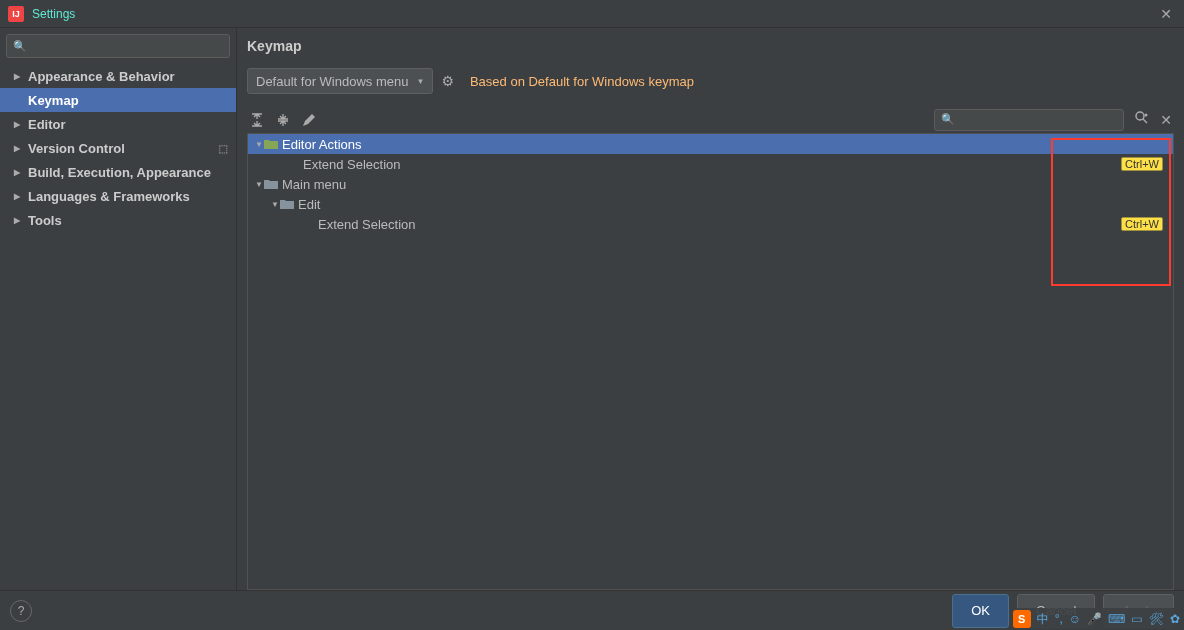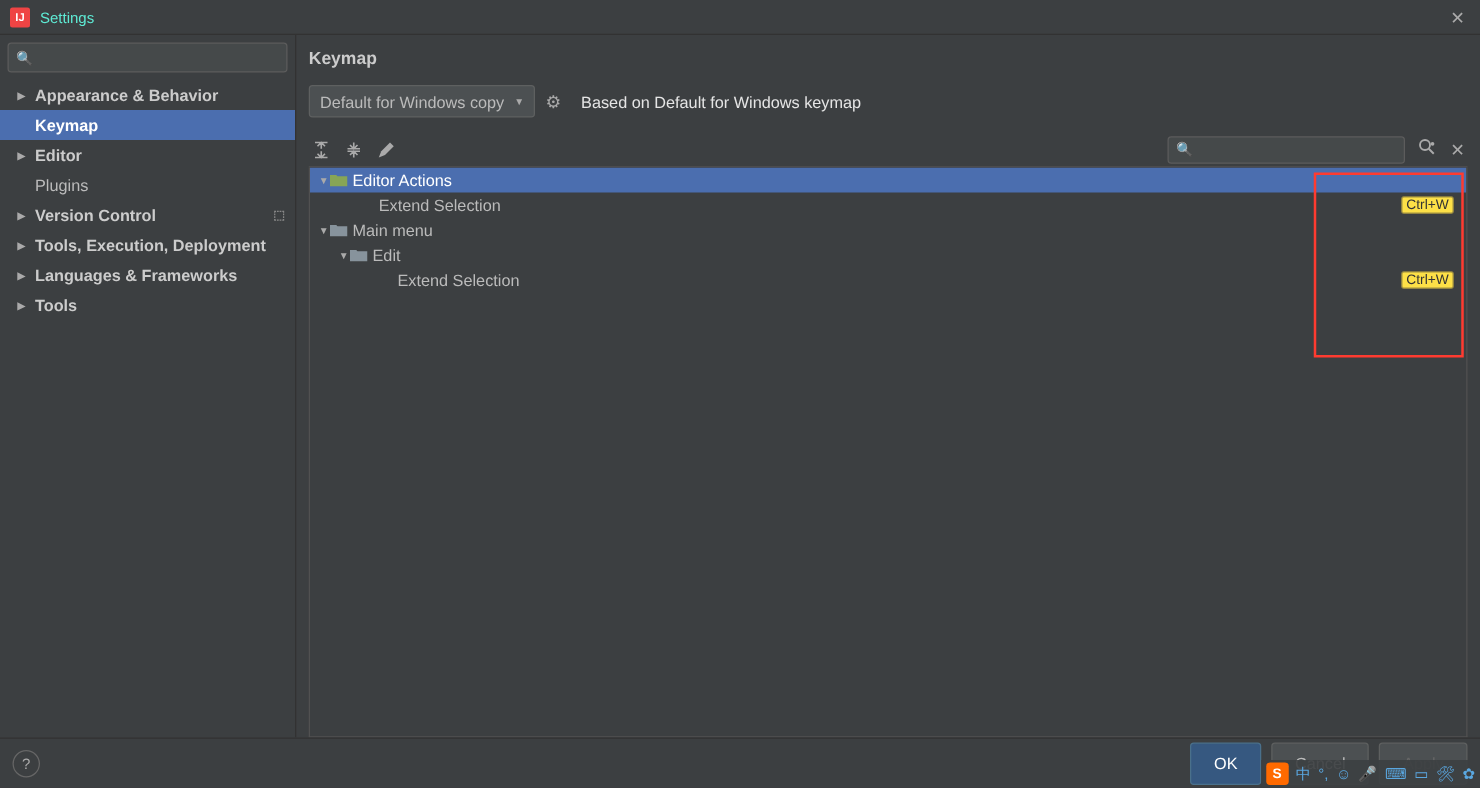--- a/index.html
+++ b/index.html
@@ -26,21 +26,21 @@
 .tree-item.selected { background: #4b6eaf; color: #fff; }
 .tree-item .badge { margin-left: auto; margin-right: 8px; font-size: 10px; color: #888; }
 
 .content { flex: 1; display: flex; flex-direction: column; padding: 10px 10px 0 10px; }
 .content h2 { font-size: 14px; font-weight: bold; color: #cccccc; margin-bottom: 14px; }
 
 .keymap-top { display: flex; align-items: center; gap: 8px; margin-bottom: 12px; }
 .dropdown { height: 26px; background: #4c5052; border: 1px solid #5e6060; border-radius: 3px; padding: 0 8px; display: flex; align-items: center; gap: 8px; min-width: 180px; cursor: pointer; }
 .dropdown .dd-arrow { margin-left: auto; font-size: 8px; color: #aaa; }
 .gear { font-size: 14px; color: #aaa; cursor: pointer; }
-.hint { color: #e5e5e5; font-size: 13px; margin-left: 8px; }
+.hint { color: #fdba74; font-size: 13px; margin-left: 8px; }
 
 .toolbar2 { display: flex; align-items: center; gap: 10px; height: 28px; border-bottom: 1px solid #515151; padding: 0 2px; }
 .tool-icon { width: 16px; height: 16px; color: #aaa; cursor: pointer; display: flex; align-items: center; justify-content: center; }
 .toolbar2 .spacer { flex: 1; }
 .action-search { width: 190px; height: 22px; background: #45494a; border: 1px solid #5c5c5c; border-radius: 3px; display: flex; align-items: center; padding: 0 6px; }
 .action-search .mag { font-size: 11px; color: #888; }
 .action-search input { flex: 1; background: transparent; border: none; outline: none; color: #bbb; font-size: 12px; margin-left: 4px; }
 .find-icon { font-size: 14px; color: #aaa; cursor: pointer; }
 
 .action-tree { flex: 1; background: #3c3f41; border: 1px solid #515151; border-top: none; position: relative; overflow: hidden; }
@@ -87,50 +87,46 @@
           <span>Appearance &amp; Behavior</span>
         </div>
       <div class="tree-item bold selected">
           <span class="arrow empty">▶</span>
           <span>Keymap</span>
         </div>
       <div class="tree-item bold">
           <span class="arrow">▶</span>
           <span>Editor</span>
         </div>
-      <div class="tree-item">
-          <span class="arrow empty">▶</span>
-          <span>Plugins</span>
-        </div>
       <div class="tree-item bold">
           <span class="arrow">▶</span>
           <span>Version Control</span>
           <span class="badge">⬚</span>
         </div>
       <div class="tree-item bold">
           <span class="arrow">▶</span>
-          <span>Tools, Execution, Deployment</span>
+          <span>Build, Execution, Appearance</span>
         </div>
       <div class="tree-item bold">
           <span class="arrow">▶</span>
           <span>Languages &amp; Frameworks</span>
         </div>
       <div class="tree-item bold">
           <span class="arrow">▶</span>
           <span>Tools</span>
         </div>
     </div>
   </div>
 
   <div class="content">
     <h2>Keymap</h2>
 
     <div class="keymap-top">
       <div class="dropdown">
-        <span>Default for Windows copy</span>
+        <span>Default for Windows menu</span>
         <span class="dd-arrow">▼</span>
       </div>
       <span class="gear">⚙</span>
       <span class="hint">Based on Default for Windows keymap</span>
     </div>
 
     <div class="toolbar2">
       <span class="tool-icon">
           <svg viewBox="0 0 16 16">
             <path d="M3 2h10M8 2v5M5 5l3-3 3 3M3 14h10M8 14V9M5 11l3 3 3-3" stroke="#aaa" stroke-width="1.3" fill="none"></path>

